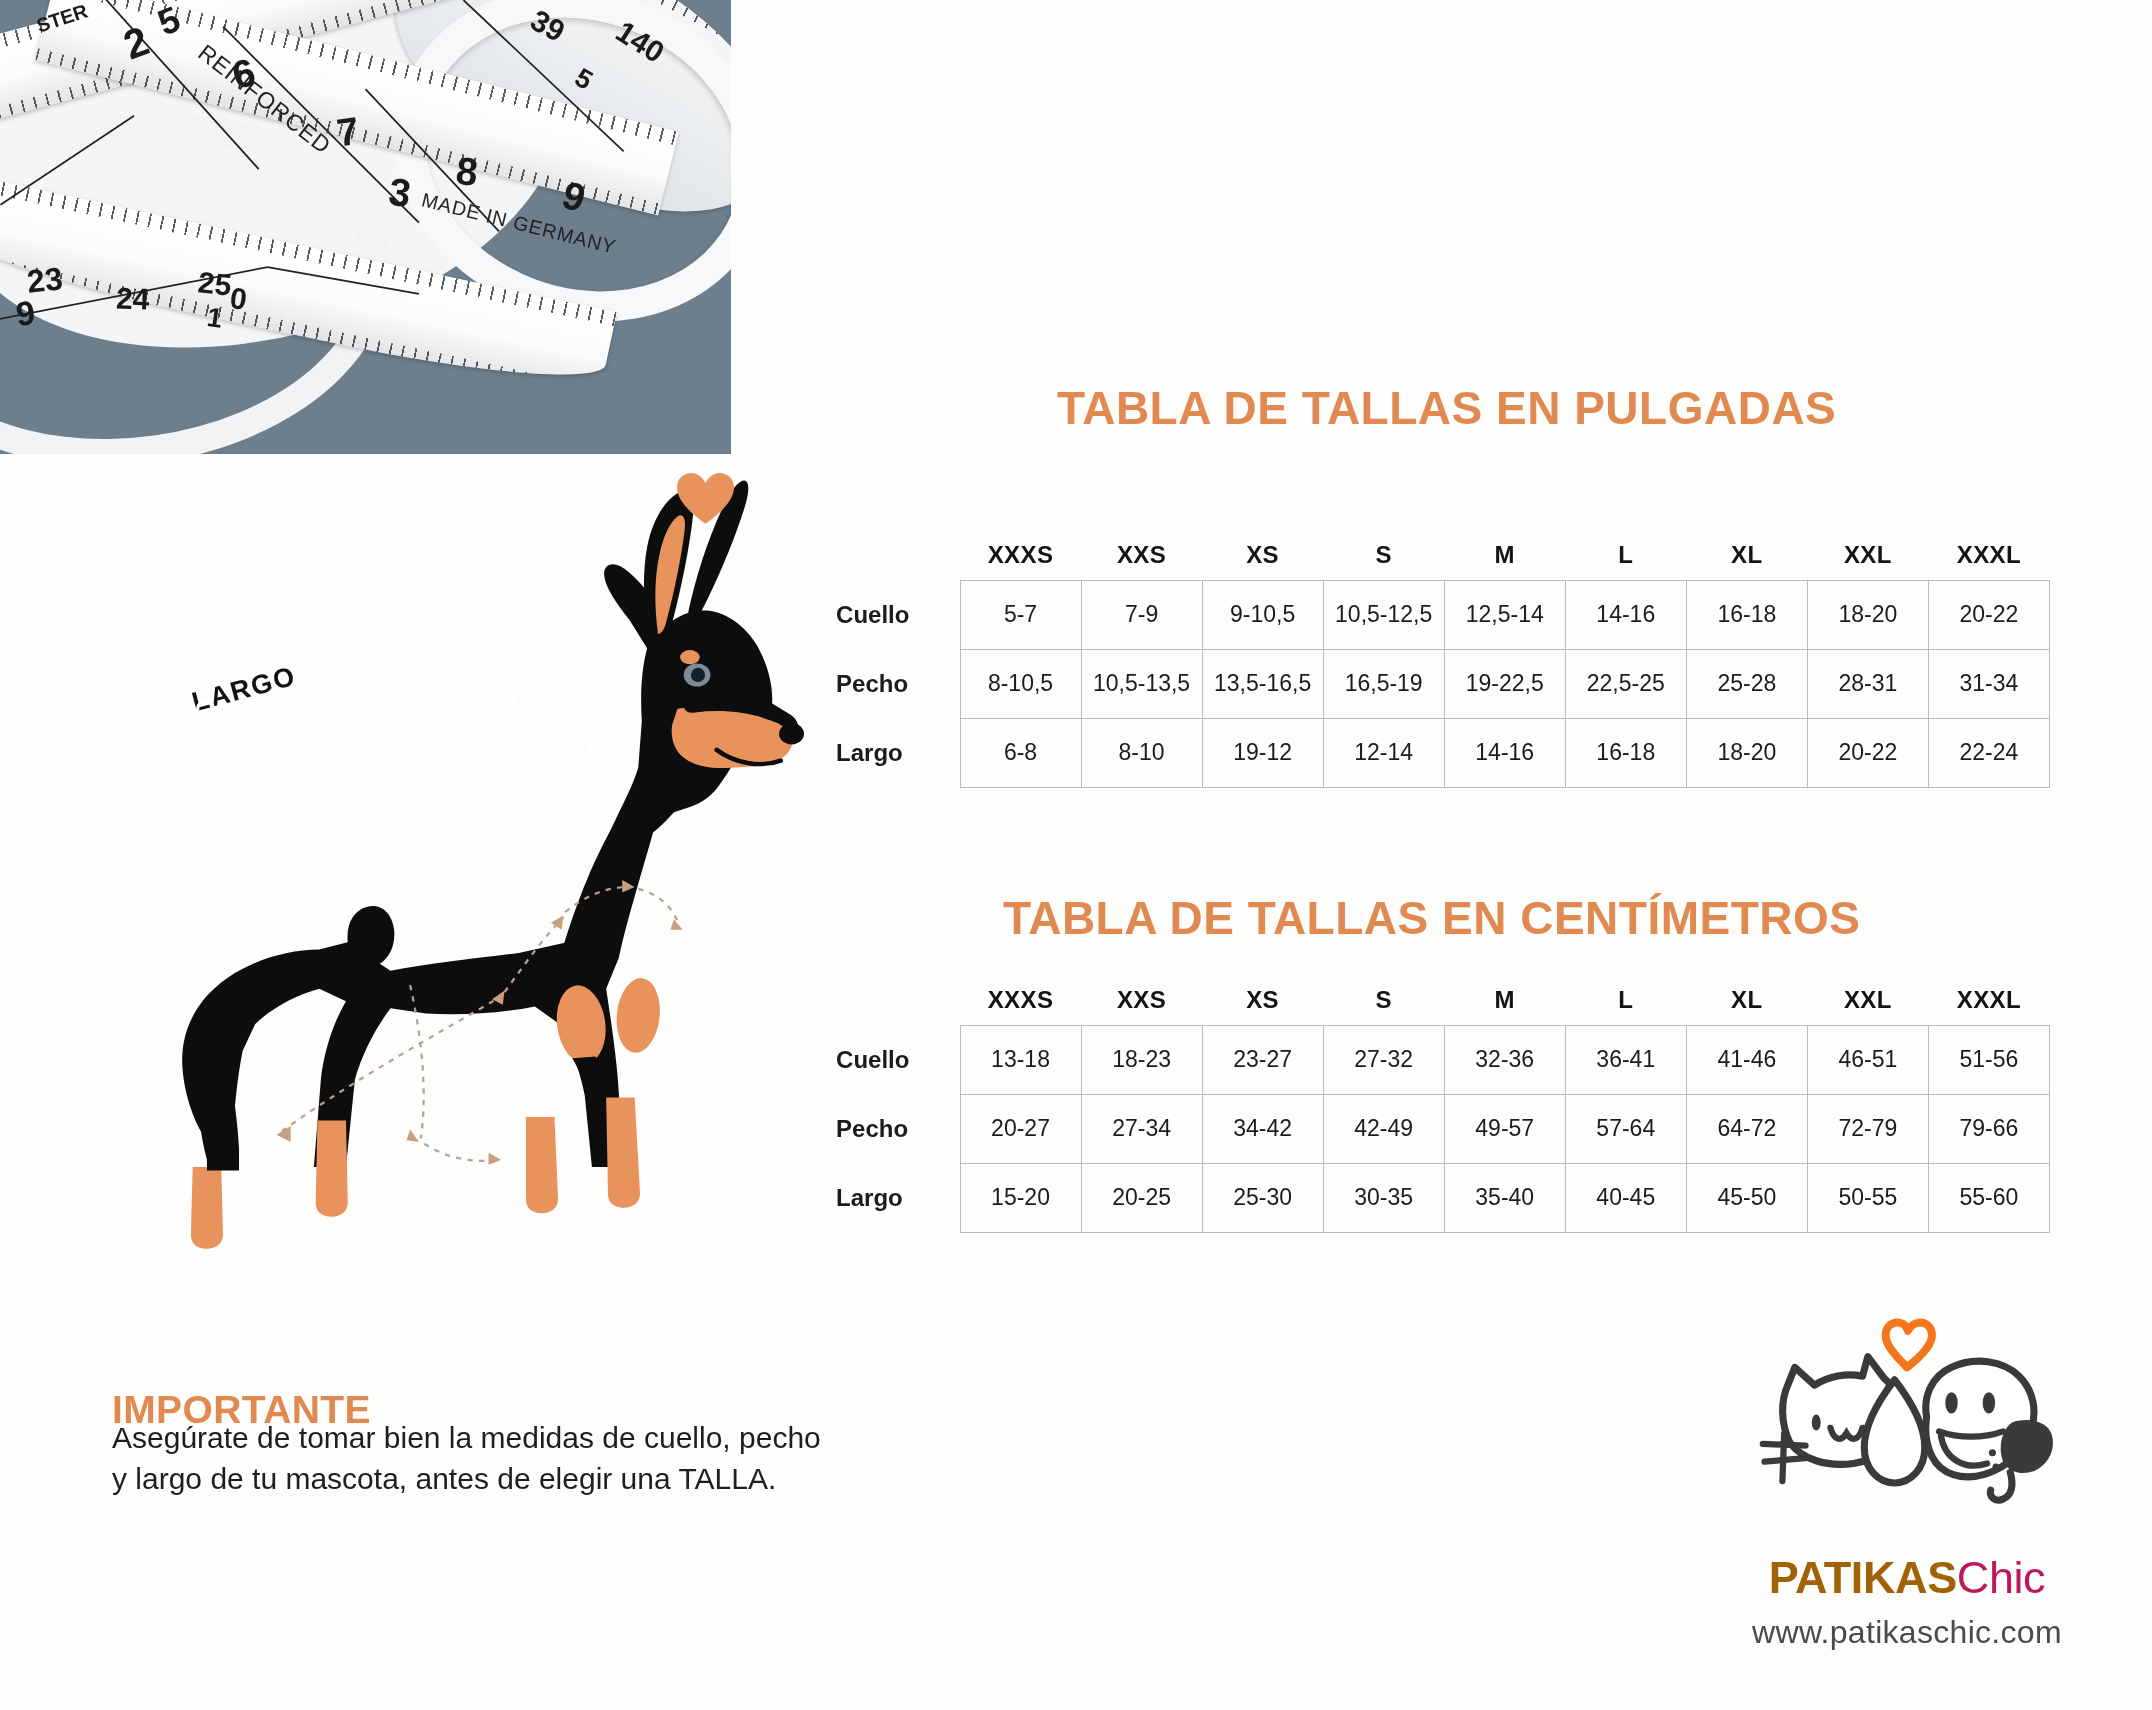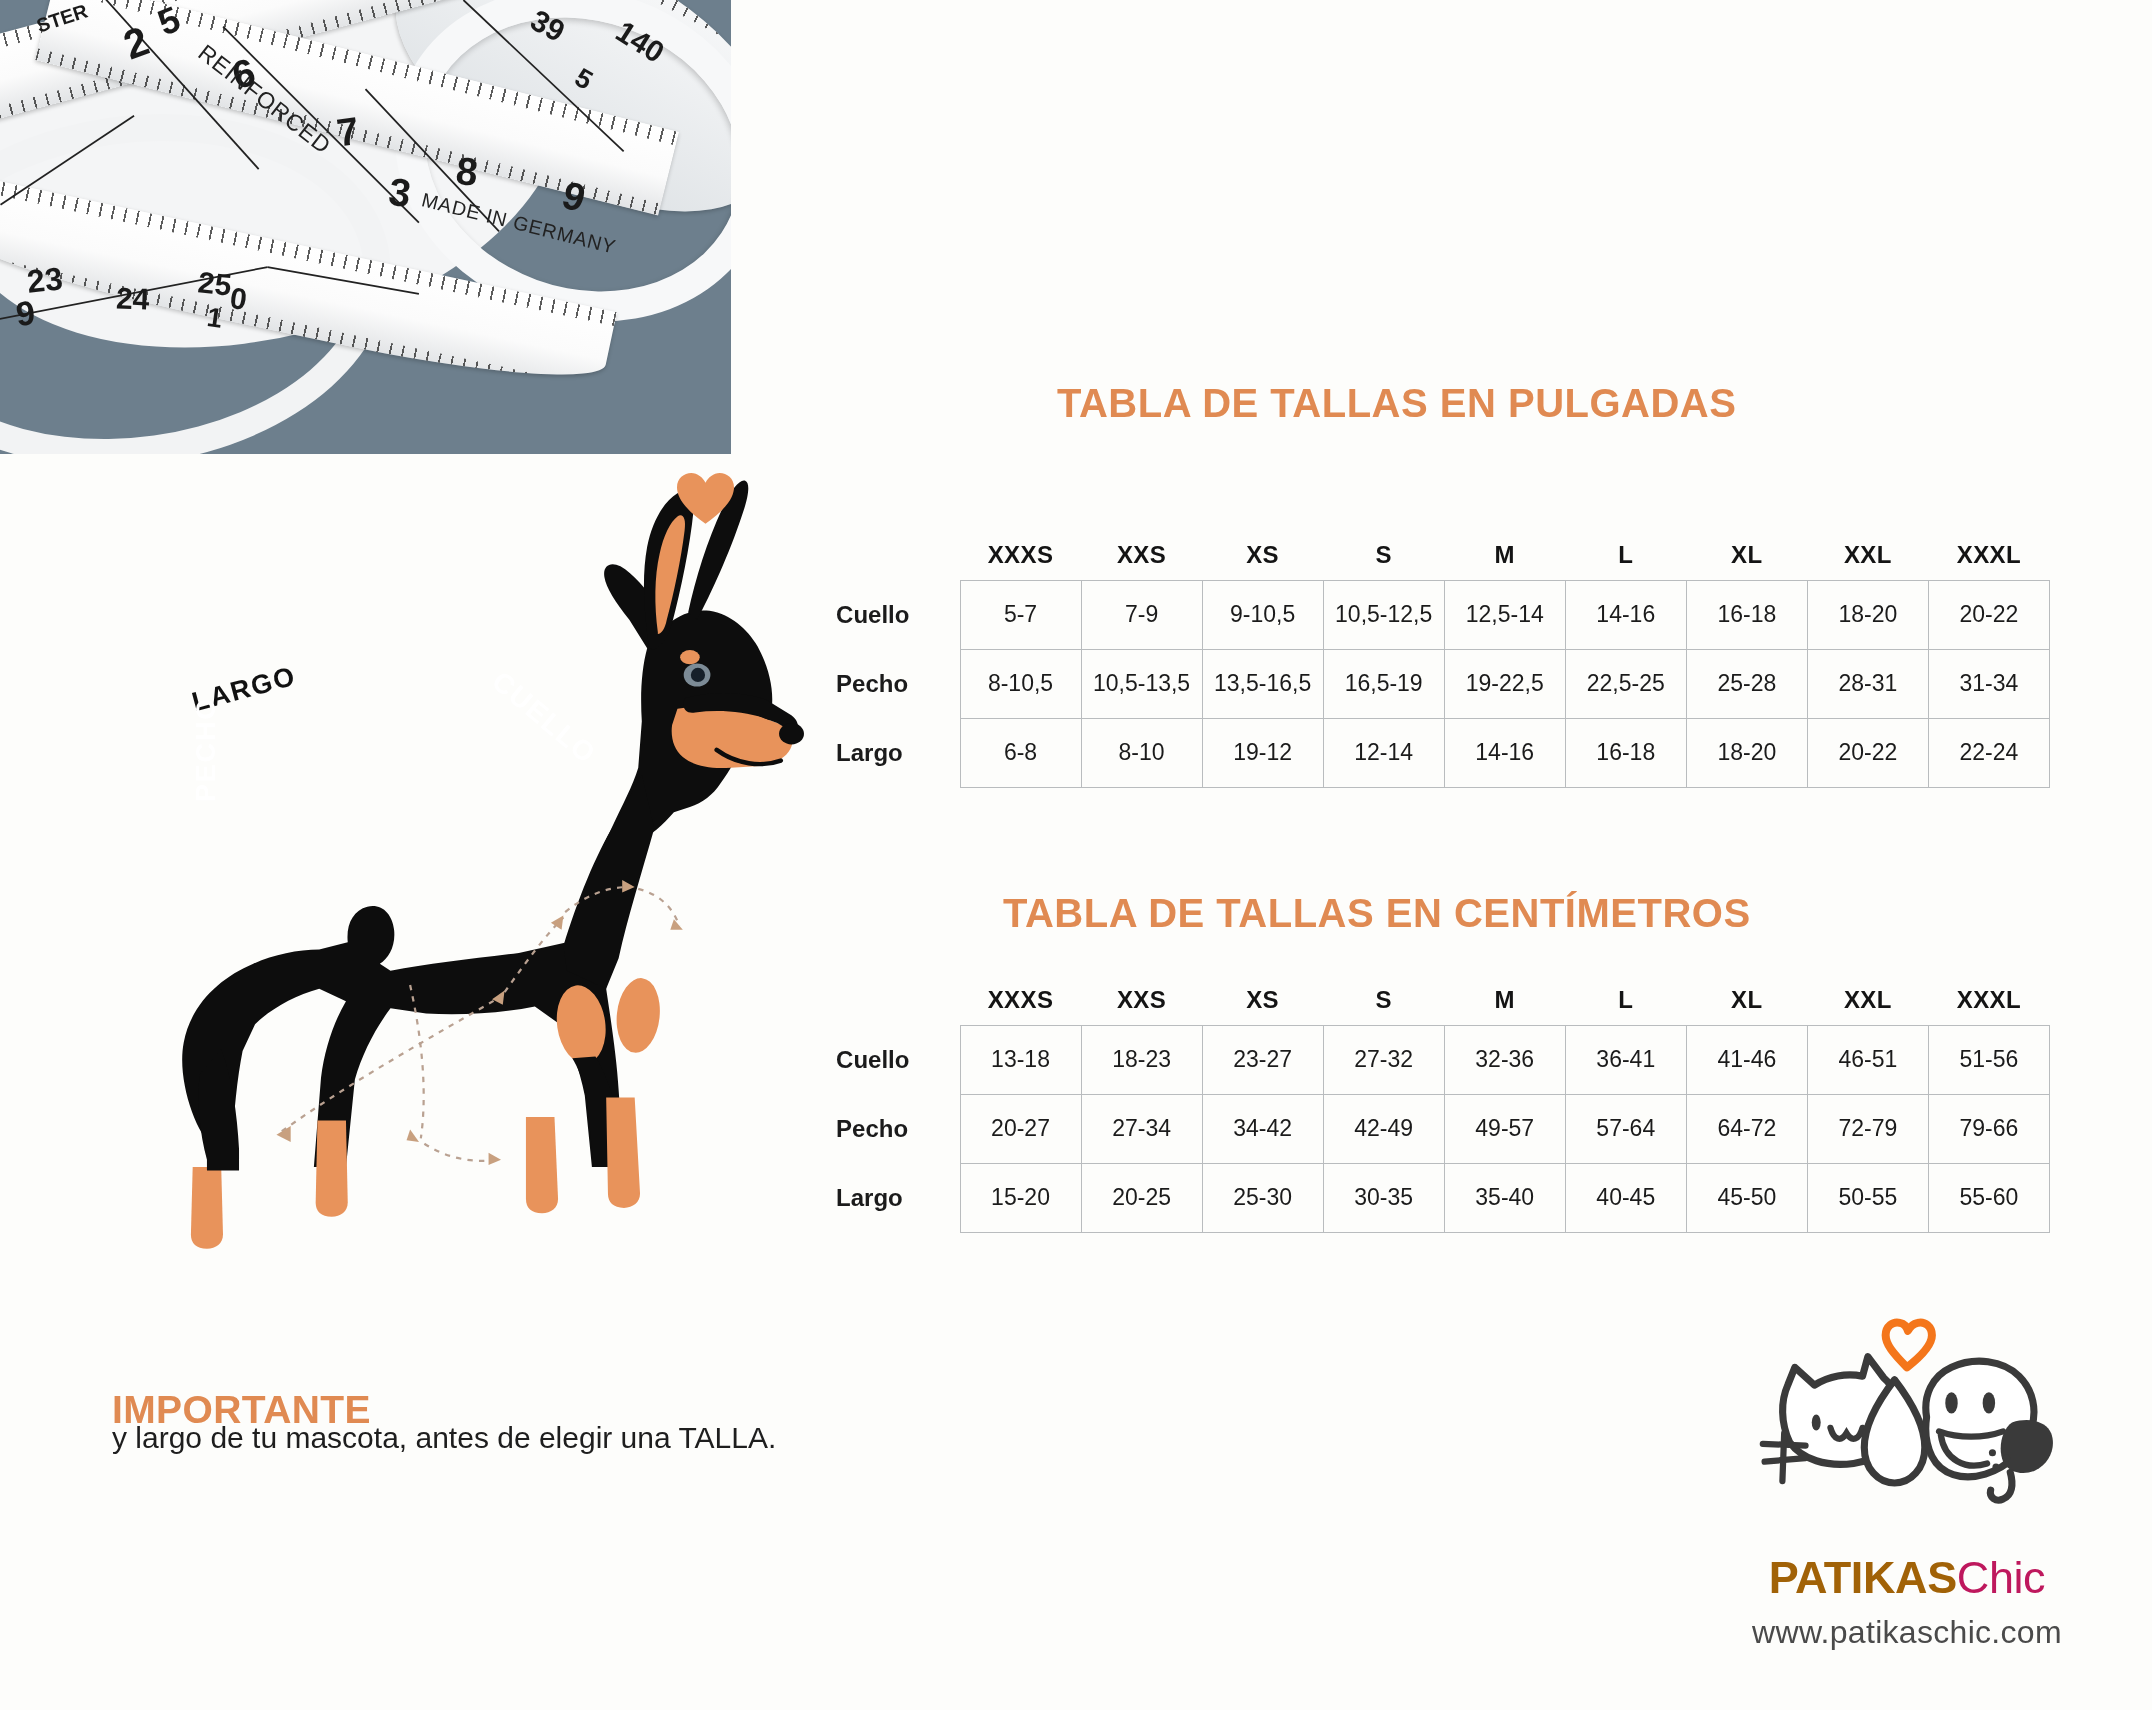--- a/index.html
+++ b/index.html
@@ -143,21 +143,21 @@
     color: #ffffff;
     transform: rotate(-90deg);
     transform-origin: left top;
   }
 
   
   .sec-title {
     position: absolute;
     font-family: "Liberation Sans", sans-serif;
     font-weight: 700;
-    font-size: 40px;
+    font-size: 46px;
     letter-spacing: 0.5px;
     color: #E08A52;
     white-space: nowrap;
   }
   .sec-title.t1 { left: 1057px; top: 381px; }
   .sec-title.t2 { left: 1003px; top: 891px; text-align: right; }
 
   
   .size-table {
     position: absolute;
@@ -564,20 +564,21 @@
           <td>45-50</td>
           <td>50-55</td>
           <td>55-60</td>
         </tr>
       </tbody>
     </table>
   </div>
 
   <div class="important-title">IMPORTANTE</div>
   <div class="important-body">
+    <div>Asegúrate de tomar bien la medidas de cuello, pecho</div>
     <div>y largo de tu mascota, antes de elegir una TALLA.</div>
   </div>
 
   <div class="logo-block">
     <svg class="logo-mark" viewBox="0 0 400 270">
 
       <path d="M200 64 C 184 48, 176 38, 176 28 C 176 18, 184 12, 192 14
                C 197 15, 200 19, 201 23 C 203 19, 207 15, 212 14
                C 220 12, 228 18, 228 28 C 228 38, 218 50, 200 64 Z" fill="none" stroke="#F4761B" stroke-width="9" stroke-linejoin="round"></path>
 

